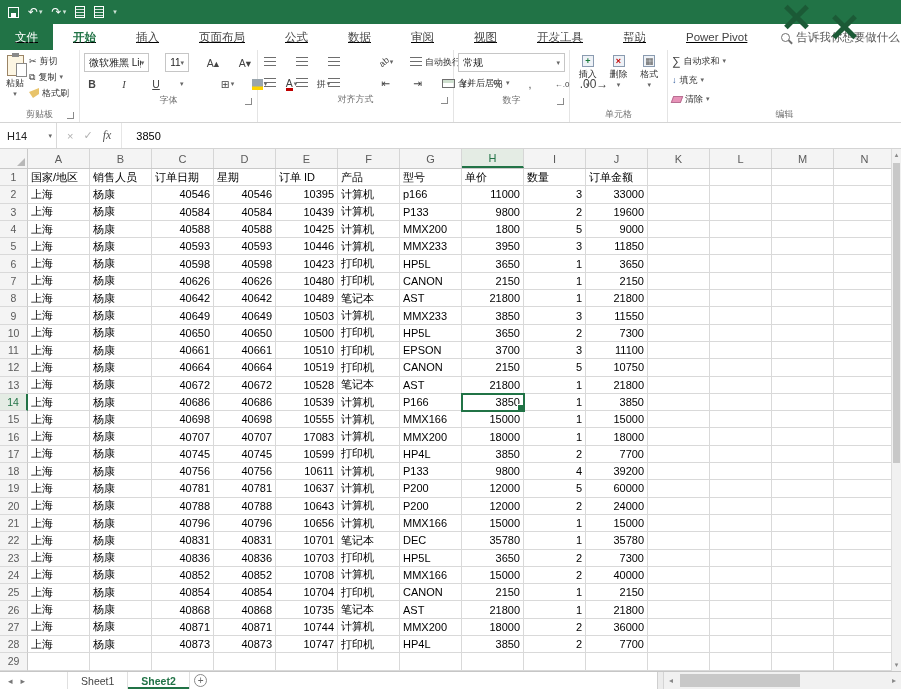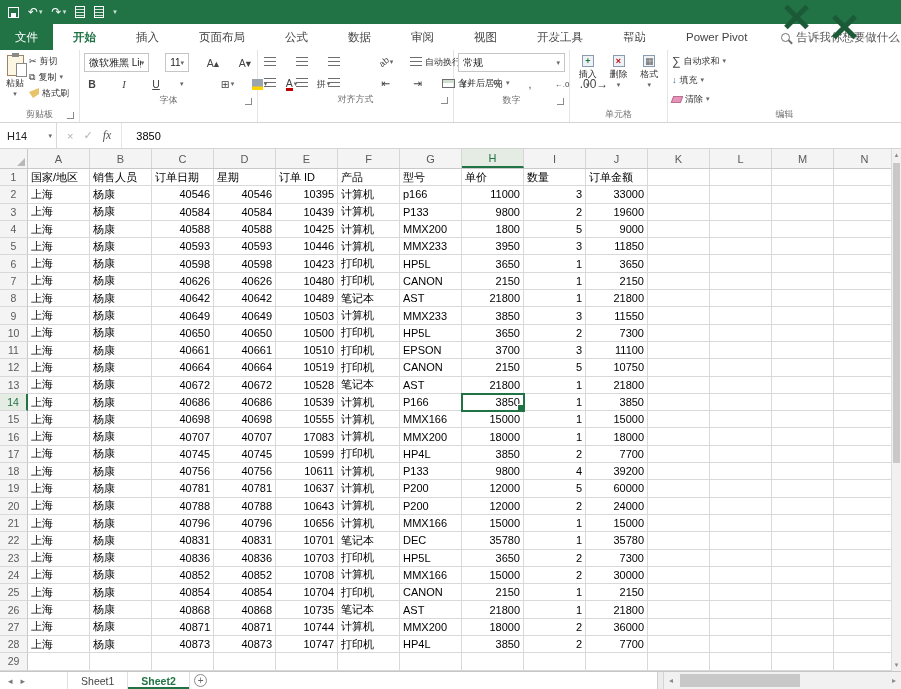--- a/index.html
+++ b/index.html
@@ -133,21 +133,21 @@
       </span>
   </div>
   <div class="win-title">649.xlsx - Excel</div>
 </div>
 <div class="deco" style="position:absolute;top:0;right:6px;">
   <div class="xx xx1"></div>
   <div class="xx xx2"></div>
 </div>
 
 <div class="tabrow">
-  <div style="display:flex;">
+  <div style="display:flex;text-decoration:underline;">
       <div class="rtab file">文件</div>
       <div class="rtab active">开始</div>
       <div class="rtab">插入</div>
       <div class="rtab">页面布局</div>
       <div class="rtab">公式</div>
       <div class="rtab">数据</div>
       <div class="rtab">审阅</div>
       <div class="rtab">视图</div>
       <div class="rtab">开发工具</div>
       <div class="rtab">帮助</div>
@@ -766,21 +766,21 @@
         <div class="rowh">24</div>
         <div class="cell">上海</div>
         <div class="cell">杨康</div>
         <div class="cell num">40852</div>
         <div class="cell num">40852</div>
         <div class="cell num">10708</div>
         <div class="cell">计算机</div>
         <div class="cell">MMX166</div>
         <div class="cell num">15000</div>
         <div class="cell num">2</div>
-        <div class="cell num">30000</div>
+        <div class="cell num">40000</div>
         <div class="cell"></div>
         <div class="cell"></div>
         <div class="cell"></div>
         <div class="cell"></div>
       </div>
       <div class="grow">
         <div class="rowh">25</div>
         <div class="cell">上海</div>
         <div class="cell">杨康</div>
         <div class="cell num">40854</div>

